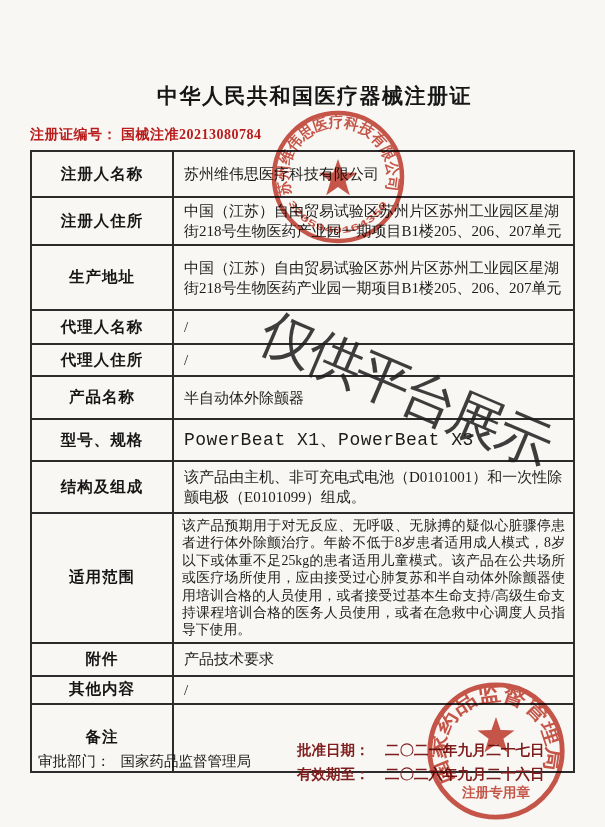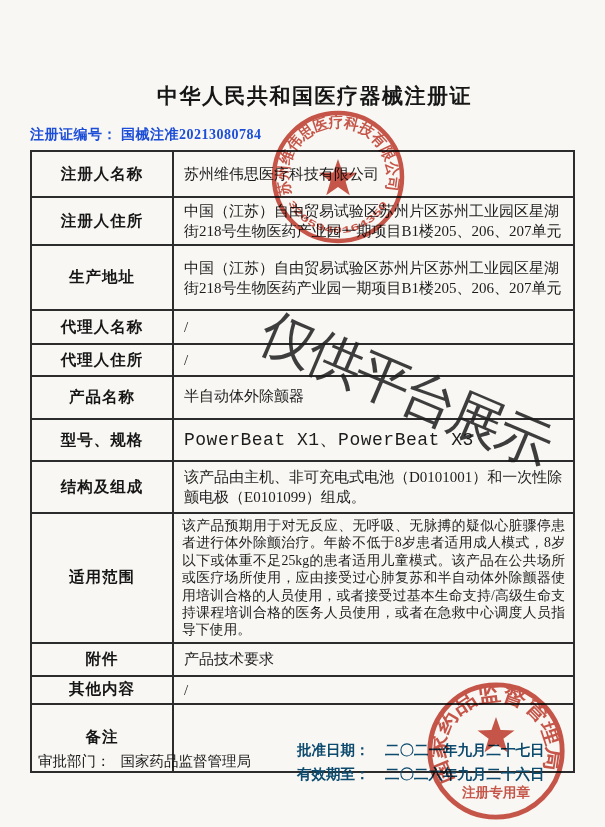--- a/index.html
+++ b/index.html
@@ -7,45 +7,45 @@
     position:relative;width:605px;height:827px;background:#f8f7f3;
     font-family:"Liberation Serif","DejaVu Serif",serif;color:#1c1c1c;
     overflow:hidden;box-shadow:0 0 4px rgba(0,0,0,.15);
   }
   .title{
     position:absolute;top:70px;left:0;width:605px;text-align:center;
     font-size:21px;font-weight:bold;letter-spacing:1.5px;margin:12px;color:#161616;
   }
   .regline{
     position:absolute;top:126px;left:30px;font-size:14px;font-weight:bold;
-    letter-spacing:.5px;color:#1d4ed8;
+    letter-spacing:.5px;color:#b91c1c;
   }
   .regline .regno{margin-left:4px;}
   table.ct{
     position:absolute;left:30px;top:150px;width:545px;border-collapse:collapse;
     table-layout:fixed;
   }
   .ct th,.ct td{border:2px solid #2c2c2c;vertical-align:middle;}
   .ct th{
     width:136px;font-size:15.5px;font-weight:bold;text-align:center;
     letter-spacing:1px;padding:2px;color:#161616;
   }
   .ct td{font-size:15px;line-height:20px;padding:3px 10px;text-align:left;}
   tr.r0{height:46px;} tr.r1{height:46px;} tr.r2{height:65px;}
-  tr.r3{height:34px;} tr.r4{height:32px;} tr.r5{height:43px;font-family:Liberation Mono, monospace;}
+  tr.r3{height:34px;} tr.r4{height:32px;} tr.r5{height:43px;}
   tr.r6{height:42px;} tr.r7{height:52px;} tr.r8{height:105px;}
   tr.r9{height:33px;padding-left:19px;} tr.r10{height:23px;padding-left:24px;} tr.r11{height:68px;}
   tr.r8 td{font-size:13.8px;line-height:17.4px;text-align:justify;padding:3px 8px;}
   td.mono{font-family:"Liberation Mono","DejaVu Sans Mono",monospace;font-size:18px;letter-spacing:.5px;}
   .footer-dept{
     position:absolute;left:38px;top:752px;font-size:14.5px;font-weight:normal;color:#181818;
   }
   .footer-dept .val{margin-left:10px;}
   .footer-dates{
-    position:absolute;left:297px;top:741px;font-size:14.5px;font-weight:bold;color:#0c4a6e;
+    position:absolute;left:297px;top:741px;font-size:14.5px;font-weight:bold;color:#7f1d1d;
   }
   .footer-dates .line{display:flex;margin-bottom:5px;}
   .footer-dates .lbl{width:88px;}
   .watermark{
     position:absolute;left:278px;top:296px;font-size:55px;letter-spacing:-4px;
     white-space:nowrap;transform:rotate(23deg);transform-origin:0 0;
     color:rgba(28,28,28,.85);z-index:5;font-weight:400;
   }
   .seal{position:absolute;mix-blend-mode:multiply;opacity:.85;z-index:6;}
   .seal-company{left:268px;top:107px;width:140px;height:140px;}

